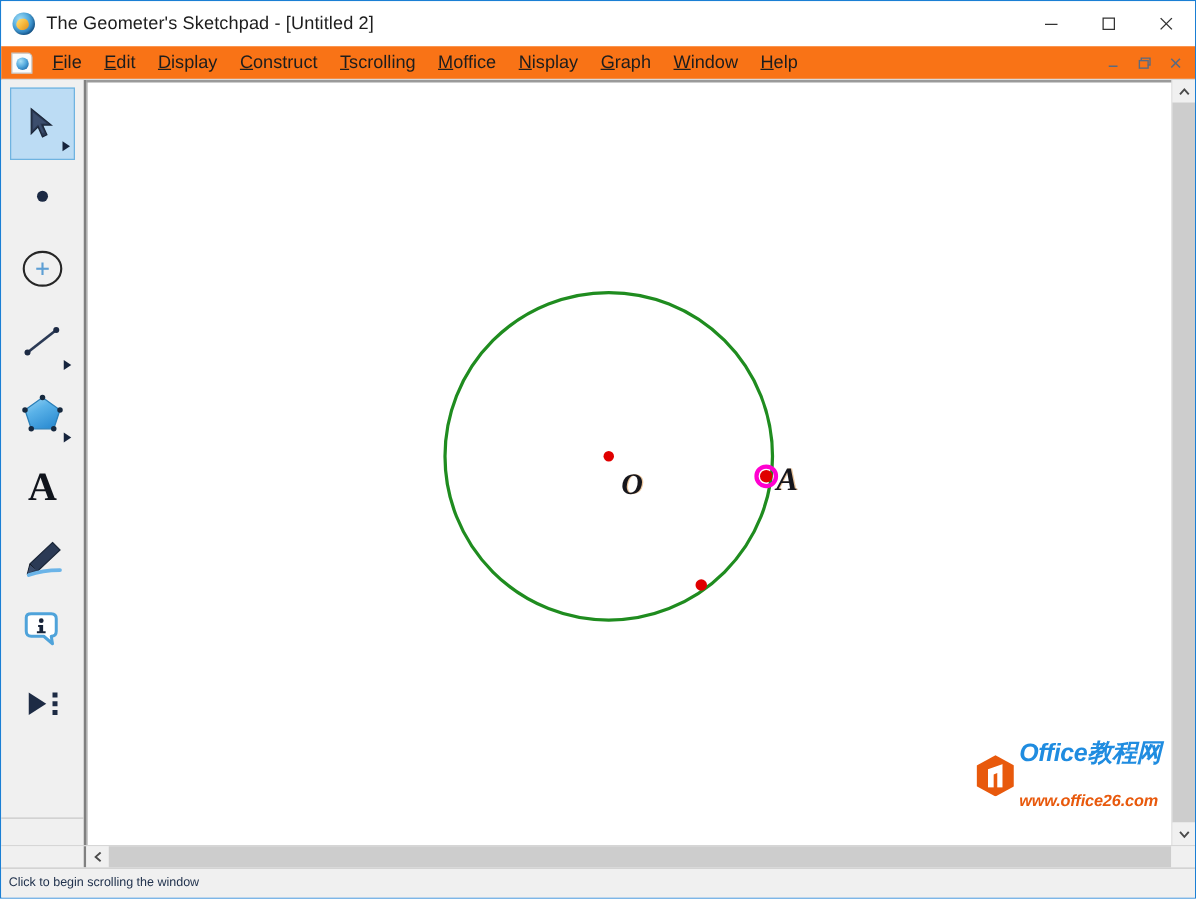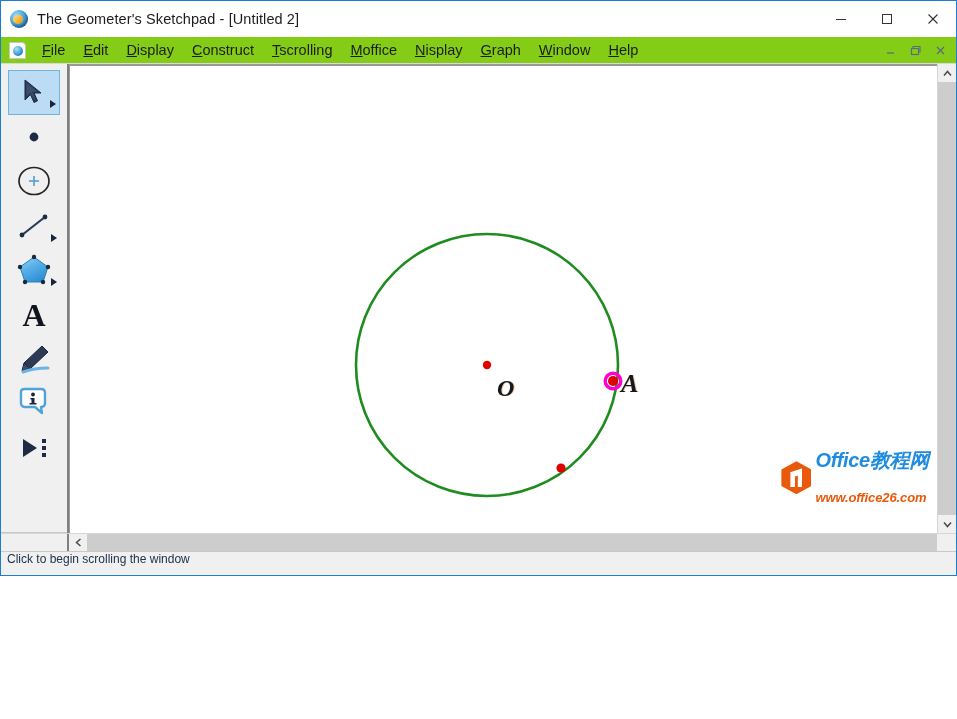--- a/index.html
+++ b/index.html
@@ -4,21 +4,21 @@
 <style>
   * { box-sizing: border-box; margin: 0; padding: 0; }
   html, body {
     width: 957px; height: 719px;
     font-family: "Liberation Sans", sans-serif;
     background: #ffffff;
     overflow: hidden;
   }
   .app-window {
     position: relative;
-    width: 957px; height: 576px;
+    width: 957px; height: 719px;
     background: #ffffff;
     border: 1px solid #1a7fd4;
     border-top: 1px solid #1a7fd4;
     display: flex; flex-direction: column;
   }
 
   
   .titlebar {
     height: 36px; flex: 0 0 36px;
     background: #ffffff;
@@ -46,21 +46,21 @@
   .win-controls { position: absolute; right: 0; top: 0; height: 36px; display: flex; }
   .win-btn {
     width: 46px; height: 36px; display: flex; align-items: center; justify-content: center;
     background: transparent;
   }
   .win-btn svg { display: block; }
 
   
   .menubar {
     height: 27px; flex: 0 0 27px;
-    background: #84cc16;
+    background: #f97316;
     border-bottom: 1px solid #d9d9d9;
     display: flex; align-items: center;
     position: relative;
   }
   .menu-doc-icon {
     width: 17px; height: 17px; margin-left: 8px; margin-right: 7px;
     background: #fbfbfb; border: 1px solid #c7c7c7;
     border-top-right-radius: 4px;
     position: relative; flex: 0 0 auto;
   }
@@ -151,23 +151,23 @@
   .hscroll { flex: 1 1 auto; display: flex; background: #f0f0f0; }
   .sb-arrow-h { width: 18px; flex: 0 0 18px; display: flex; align-items: center; justify-content: center; }
   .hthumb { flex: 1 1 auto; background: #cdcdcd; }
   .hscroll-endcap { width: 19px; flex: 0 0 19px; background: #f0f0f0; }
 
   
   .statusbar {
     height: 24px; flex: 0 0 24px;
     background: #f0f0f0;
     border-top: 1px solid #c9c9c9;
-    display: flex; 
+    display: flex; align-items: center;
     padding-left: 6px;
-    font-size: 12px; color: #21324d;
+    font-size: 10px; color: #21324d;
   }
 
   
   .watermark {
     position: absolute; right: 4px; bottom: 26px;
     display: flex; align-items: center; gap: 4px;
     background: rgba(255,255,255,.82);
     padding: 3px 4px 2px 4px;
     pointer-events: none;
   }

